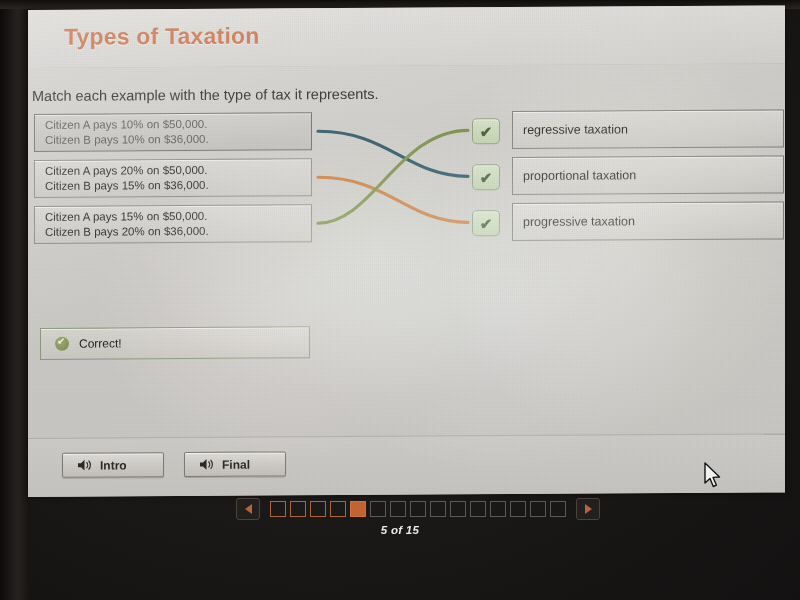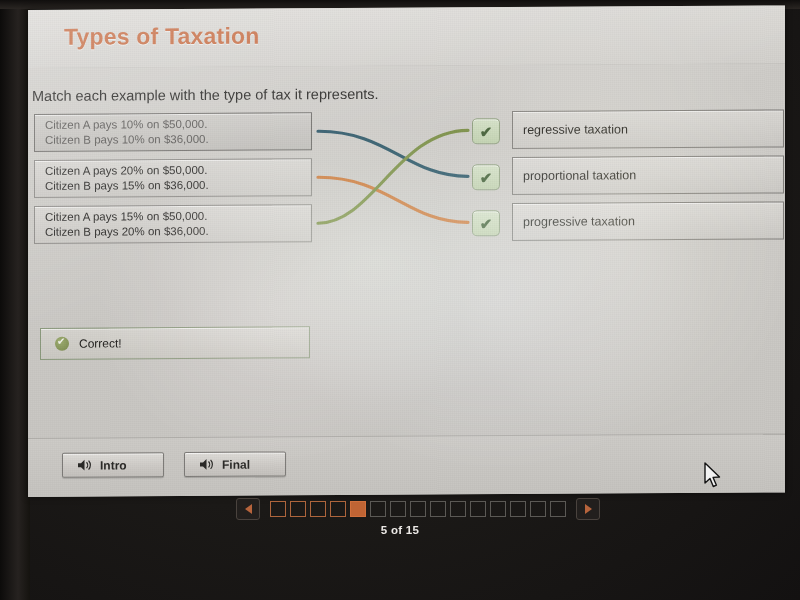--- a/index.html
+++ b/index.html
@@ -175,21 +175,21 @@
   .tri-right{ width:0;height:0;border-top:5px solid transparent;border-bottom:5px solid transparent;border-left:7px solid #b7643c; }
   #page-dots { display: flex; align-items: center; gap: 4px; margin: 0 6px; }
   .page-dot {
     width: 16px; height: 16px; box-sizing: border-box;
     border: 1px solid #5b5955; background: transparent; cursor: pointer;
   }
   .page-dot.visited { border-color: #ae653c; }
   .page-dot.current { border-color: #d2703c; background: #c06434; }
   #page-counter {
     position: absolute; left: 0; top: 524px; width: 800px;
-    text-align: center; font-size: 11.5px; font-weight: bold;
+    text-align: center; font-size: 11.5px; font-style: italic; font-weight: bold;
     color: #ece9e6; letter-spacing: .3px;
   }
 
   
   #mouse-cursor { position: absolute; left: 703px; top: 462px; }
 </style>
 </head>
 <body>
 
 <div id="screen-photo">

